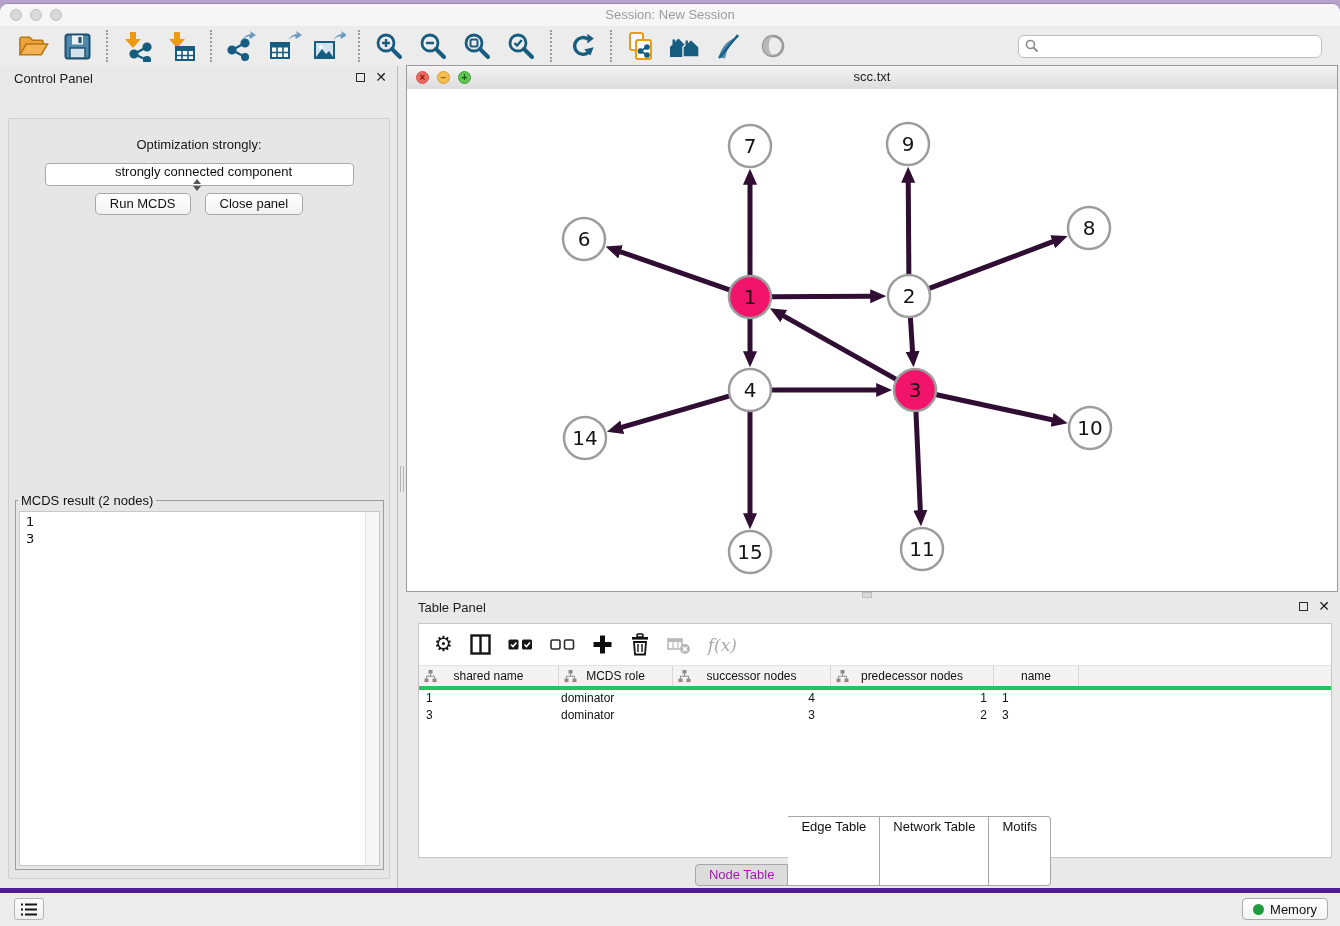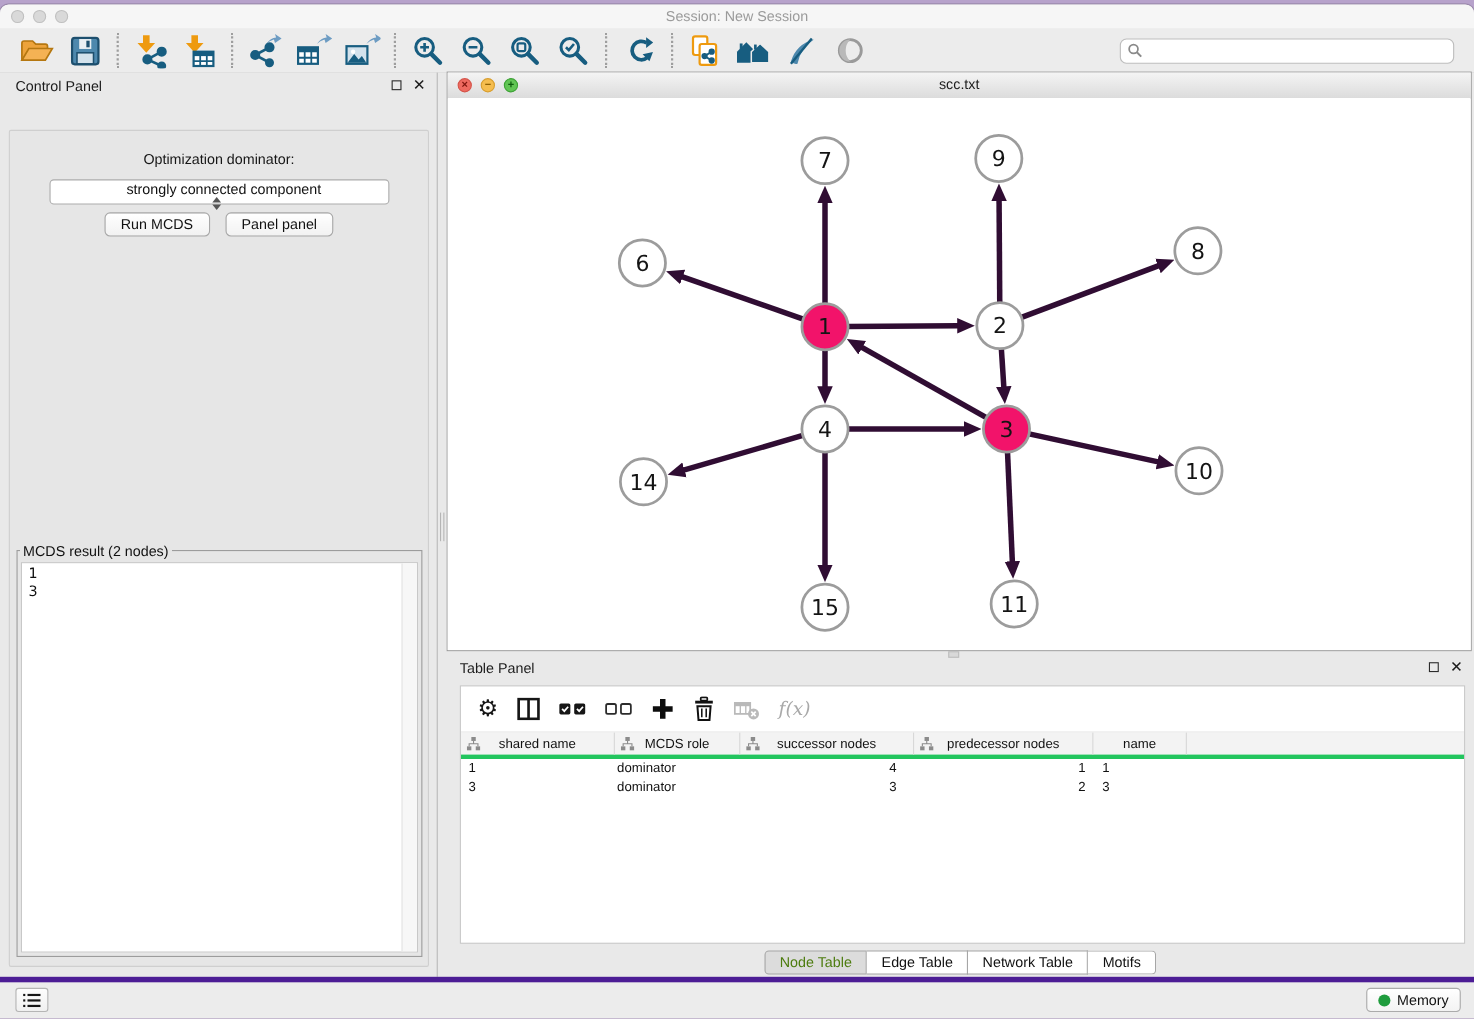--- a/index.html
+++ b/index.html
@@ -81,21 +81,21 @@
   .fx{font-family:"DejaVu Serif",serif;font-style:italic;font-size:17px;color:#a9a9a9;}
   .thead{display:flex;height:20px;background:#f3f3f3;border-bottom:4px solid #22c55e;}
   .th{position:relative;display:flex;align-items:center;justify-content:center;font-size:12px;color:#111;border-right:1px solid #d8d8d8;box-sizing:border-box;}
   .th .hier{position:absolute;left:5px;top:4px;}
   .tr{display:flex;height:17px;}
   .td{font-size:12px;color:#111;box-sizing:border-box;line-height:17px;overflow:hidden;}
   .c0{width:140px;} .c1{width:114px;} .c2{width:158px;} .c3{width:163px;} .c4{width:85px;}
   .td.c0{padding-left:7px;} .td.c1{padding-left:2px;} .td.c2{text-align:right;padding-right:16px;}
   .td.c3{text-align:right;padding-right:7px;} .td.c4{padding-left:8px;}
   .table-tabs{position:absolute;left:0;right:0;bottom:7px;display:flex;justify-content:center;}
-  .table-tabs .tab.active{background:#dcdcdc;color:#4d7c0f;border-radius:4px 0 0 4px;}
+  .table-tabs .tab.active{background:#dcdcdc;color:#a21caf;border-radius:4px 0 0 4px;margin-top:48px;}
 
   
   .statusbar{position:absolute;left:0;right:0;bottom:0;height:33px;background:#ececec;border-top:5px solid #4c1d95;padding-left:40px;}
   .list-btn{position:absolute;left:14px;top:5px;width:30px;height:22px;background:linear-gradient(#fdfdfd,#f0f0f0);border:1px solid #b5b5b5;border-radius:3px;display:flex;align-items:center;justify-content:center;}
   .memory-btn{position:absolute;right:12px;top:5px;height:22px;background:linear-gradient(#ffffff,#f3f3f3);border:1px solid #ababab;border-radius:4px;display:flex;align-items:center;gap:6px;padding:0 10px;font-size:13px;color:#111;}
   .mem-dot{width:11px;height:11px;border-radius:50%;background:#1f9c3d;}
 </style>
 </head>
 <body>
 
@@ -279,31 +279,31 @@
 
     <div class="control-panel">
       <div class="panel-header">
         <span class="panel-title">Control Panel</span>
         <span class="ph-icons">
           <span class="float-icon"></span>
           <span class="close-x">✕</span>
         </span>
       </div>
       <div class="cp-content">
-        <div class="opt-label">Optimization dominator:</div>
+        <div class="opt-label">Optimization strongly:</div>
         <div class="opt-select">
           <span class="sel-text">strongly connected component</span>
           <span class="sel-chevrons">
                 <span class="chev-up"></span>
                 <span class="chev-down"></span>
               </span>
         </div>
         <div class="btn-row">
           <button class="mac-btn">Run MCDS</button>
-          <button class="mac-btn">Panel panel</button>
+          <button class="mac-btn">Close panel</button>
         </div>
         <fieldset class="result-fs">
           <legend>MCDS result (2 nodes)</legend>
           <div class="result-inner">
             <pre class="result-text">1
 3</pre>
             <div class="result-scroll"></div>
           </div>
         </fieldset>
       </div>

